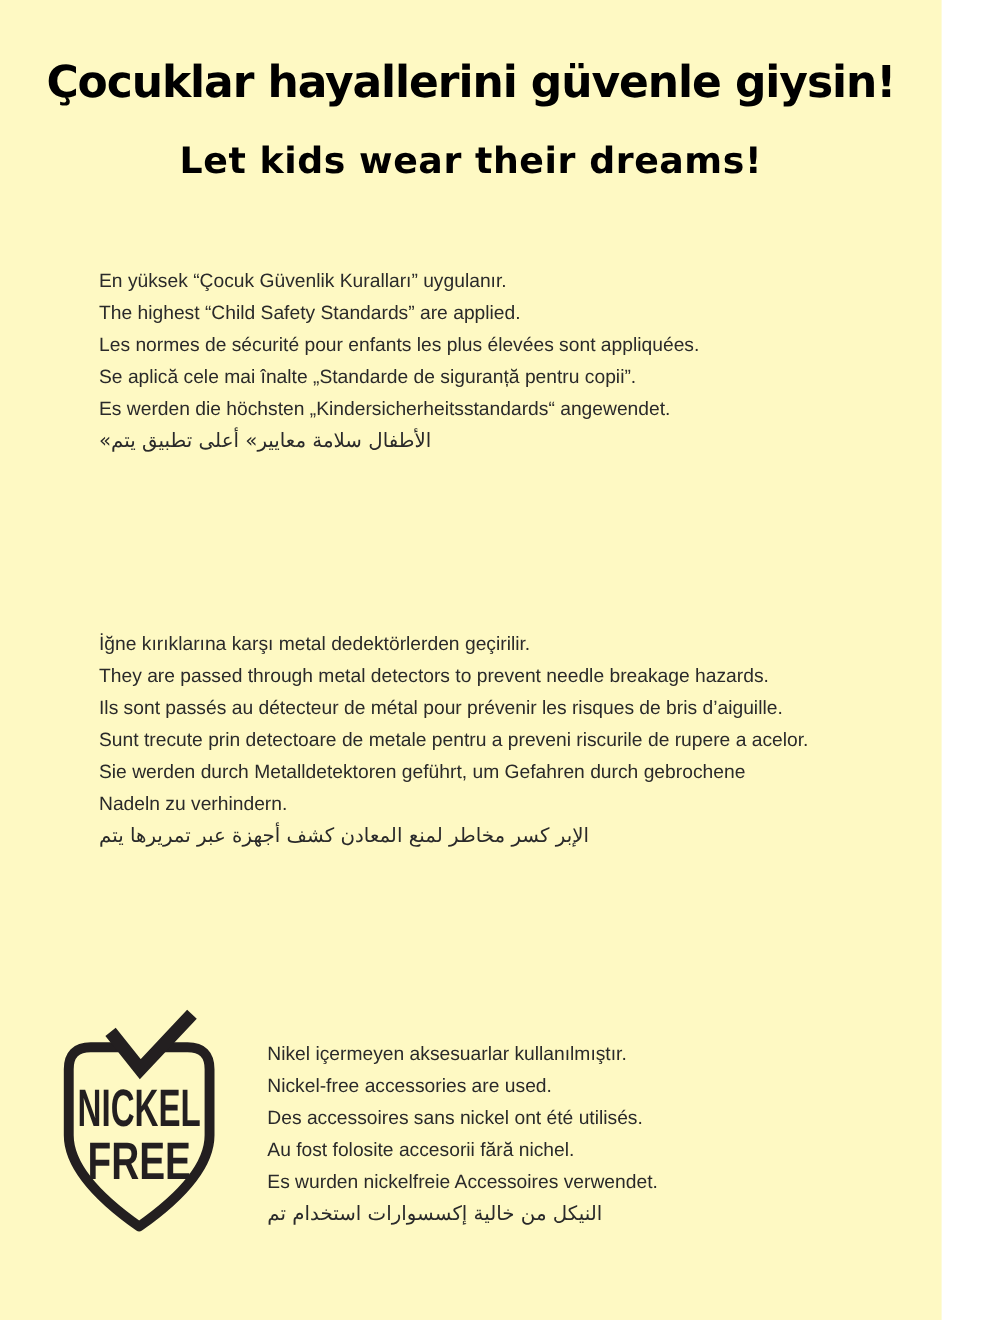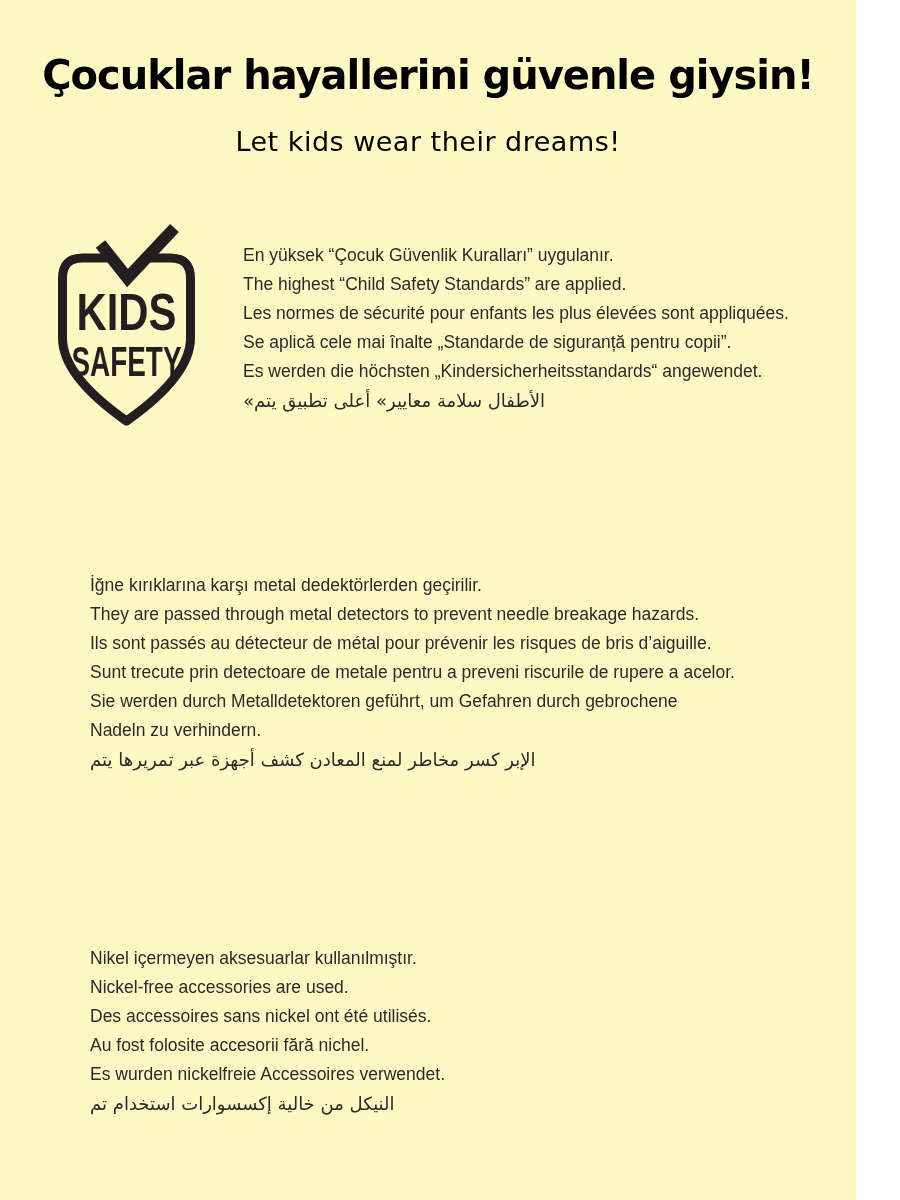--- a/index.html
+++ b/index.html
@@ -22,22 +22,22 @@
     font-size: 40px;
     letter-spacing: -1px;
     color: #000;
     white-space: nowrap;
   }
   .subtitle {
     position: absolute;
     top: 126px; left: 0; right: 0;
     text-align: center;
     font-family: "DejaVu Sans", sans-serif;
-    font-weight: normal;
-    font-size: 27px;
+    font-weight: bold;
+    font-size: 33px;
     letter-spacing: 0.5px;
     color: #000;
     white-space: nowrap;
   }
   
   .row {
     position: absolute;
     left: 50px;
     display: flex;
     align-items: flex-start;
@@ -87,28 +87,20 @@
 </style>
 </head>
 <body>
 
 <div class="page">
 
   <div class="title">Çocuklar hayallerini güvenle giysin!</div>
   <div class="subtitle">Let kids wear their dreams!</div>
 
   <div class="row row-1">
-    <div class="badge">
-      <svg width="153" height="212" viewBox="0 0 152 212">
-        <path class="shield-stroke" d="M 57 40 L 32 40 Q 12 40 12 60 L 12 120 Q 12 158 76 203 Q 140 158 140 120 L 140 60 Q 140 40 120 40 L 95 40"></path>
-        <path class="check-stroke" d="M 50 26 L 77 60 L 124 10"></path>
-        <text class="badge-word" x="76" y="112" font-size="52" text-anchor="middle" textLength="100" lengthAdjust="spacingAndGlyphs">KIDS</text>
-        <text class="badge-word" x="76" y="158" font-size="42" text-anchor="middle" textLength="110" lengthAdjust="spacingAndGlyphs">SAFETY</text>
-      </svg>
-    </div>
     <div class="text-block">
         <div class="line">En yüksek “Çocuk Güvenlik Kuralları” uygulanır.</div>
         <div class="line">The highest “Child Safety Standards” are applied.</div>
         <div class="line">Les normes de sécurité pour enfants les plus élevées sont appliquées.</div>
         <div class="line">Se aplică cele mai înalte „Standarde de siguranță pentru copii”.</div>
         <div class="line">Es werden die höchsten „Kindersicherheitsstandards“ angewendet.</div>
         <div class="line ar">«يتم‎ تطبيق‎ أعلى‎ «معايير‎ سلامة‎ الأطفال</div>
       </div>
   </div>
 
@@ -118,20 +110,28 @@
         <div class="line">They are passed through metal detectors to prevent needle breakage hazards.</div>
         <div class="line">Ils sont passés au détecteur de métal pour prévenir les risques de bris d’aiguille.</div>
         <div class="line">Sunt trecute prin detectoare de metale pentru a preveni riscurile de rupere a acelor.</div>
         <div class="line">Sie werden durch Metalldetektoren geführt, um Gefahren durch gebrochene</div>
         <div class="line">Nadeln zu verhindern.</div>
         <div class="line ar">يتم‎ تمريرها‎ عبر‎ أجهزة‎ كشف‎ المعادن‎ لمنع‎ مخاطر‎ كسر‎ الإبر</div>
       </div>
   </div>
 
   <div class="row row-3">
+    <div class="badge">
+      <svg width="153" height="212" viewBox="0 0 152 212">
+        <path class="shield-stroke" d="M 57 40 L 32 40 Q 12 40 12 60 L 12 120 Q 12 158 76 203 Q 140 158 140 120 L 140 60 Q 140 40 120 40 L 95 40"></path>
+        <path class="check-stroke" d="M 50 26 L 77 60 L 124 10"></path>
+        <text class="badge-word" x="76" y="112" font-size="48" text-anchor="middle" textLength="112" lengthAdjust="spacingAndGlyphs">NICKEL</text>
+        <text class="badge-word" x="76" y="160" font-size="48" text-anchor="middle" textLength="94" lengthAdjust="spacingAndGlyphs">FREE</text>
+      </svg>
+    </div>
     <div class="text-block">
         <div class="line">Nikel içermeyen aksesuarlar kullanılmıştır.</div>
         <div class="line">Nickel-free accessories are used.</div>
         <div class="line">Des accessoires sans nickel ont été utilisés.</div>
         <div class="line">Au fost folosite accesorii fără nichel.</div>
         <div class="line">Es wurden nickelfreie Accessoires verwendet.</div>
         <div class="line ar">تم‎ استخدام‎ إكسسوارات‎ خالية‎ من‎ النيكل</div>
       </div>
   </div>
 

